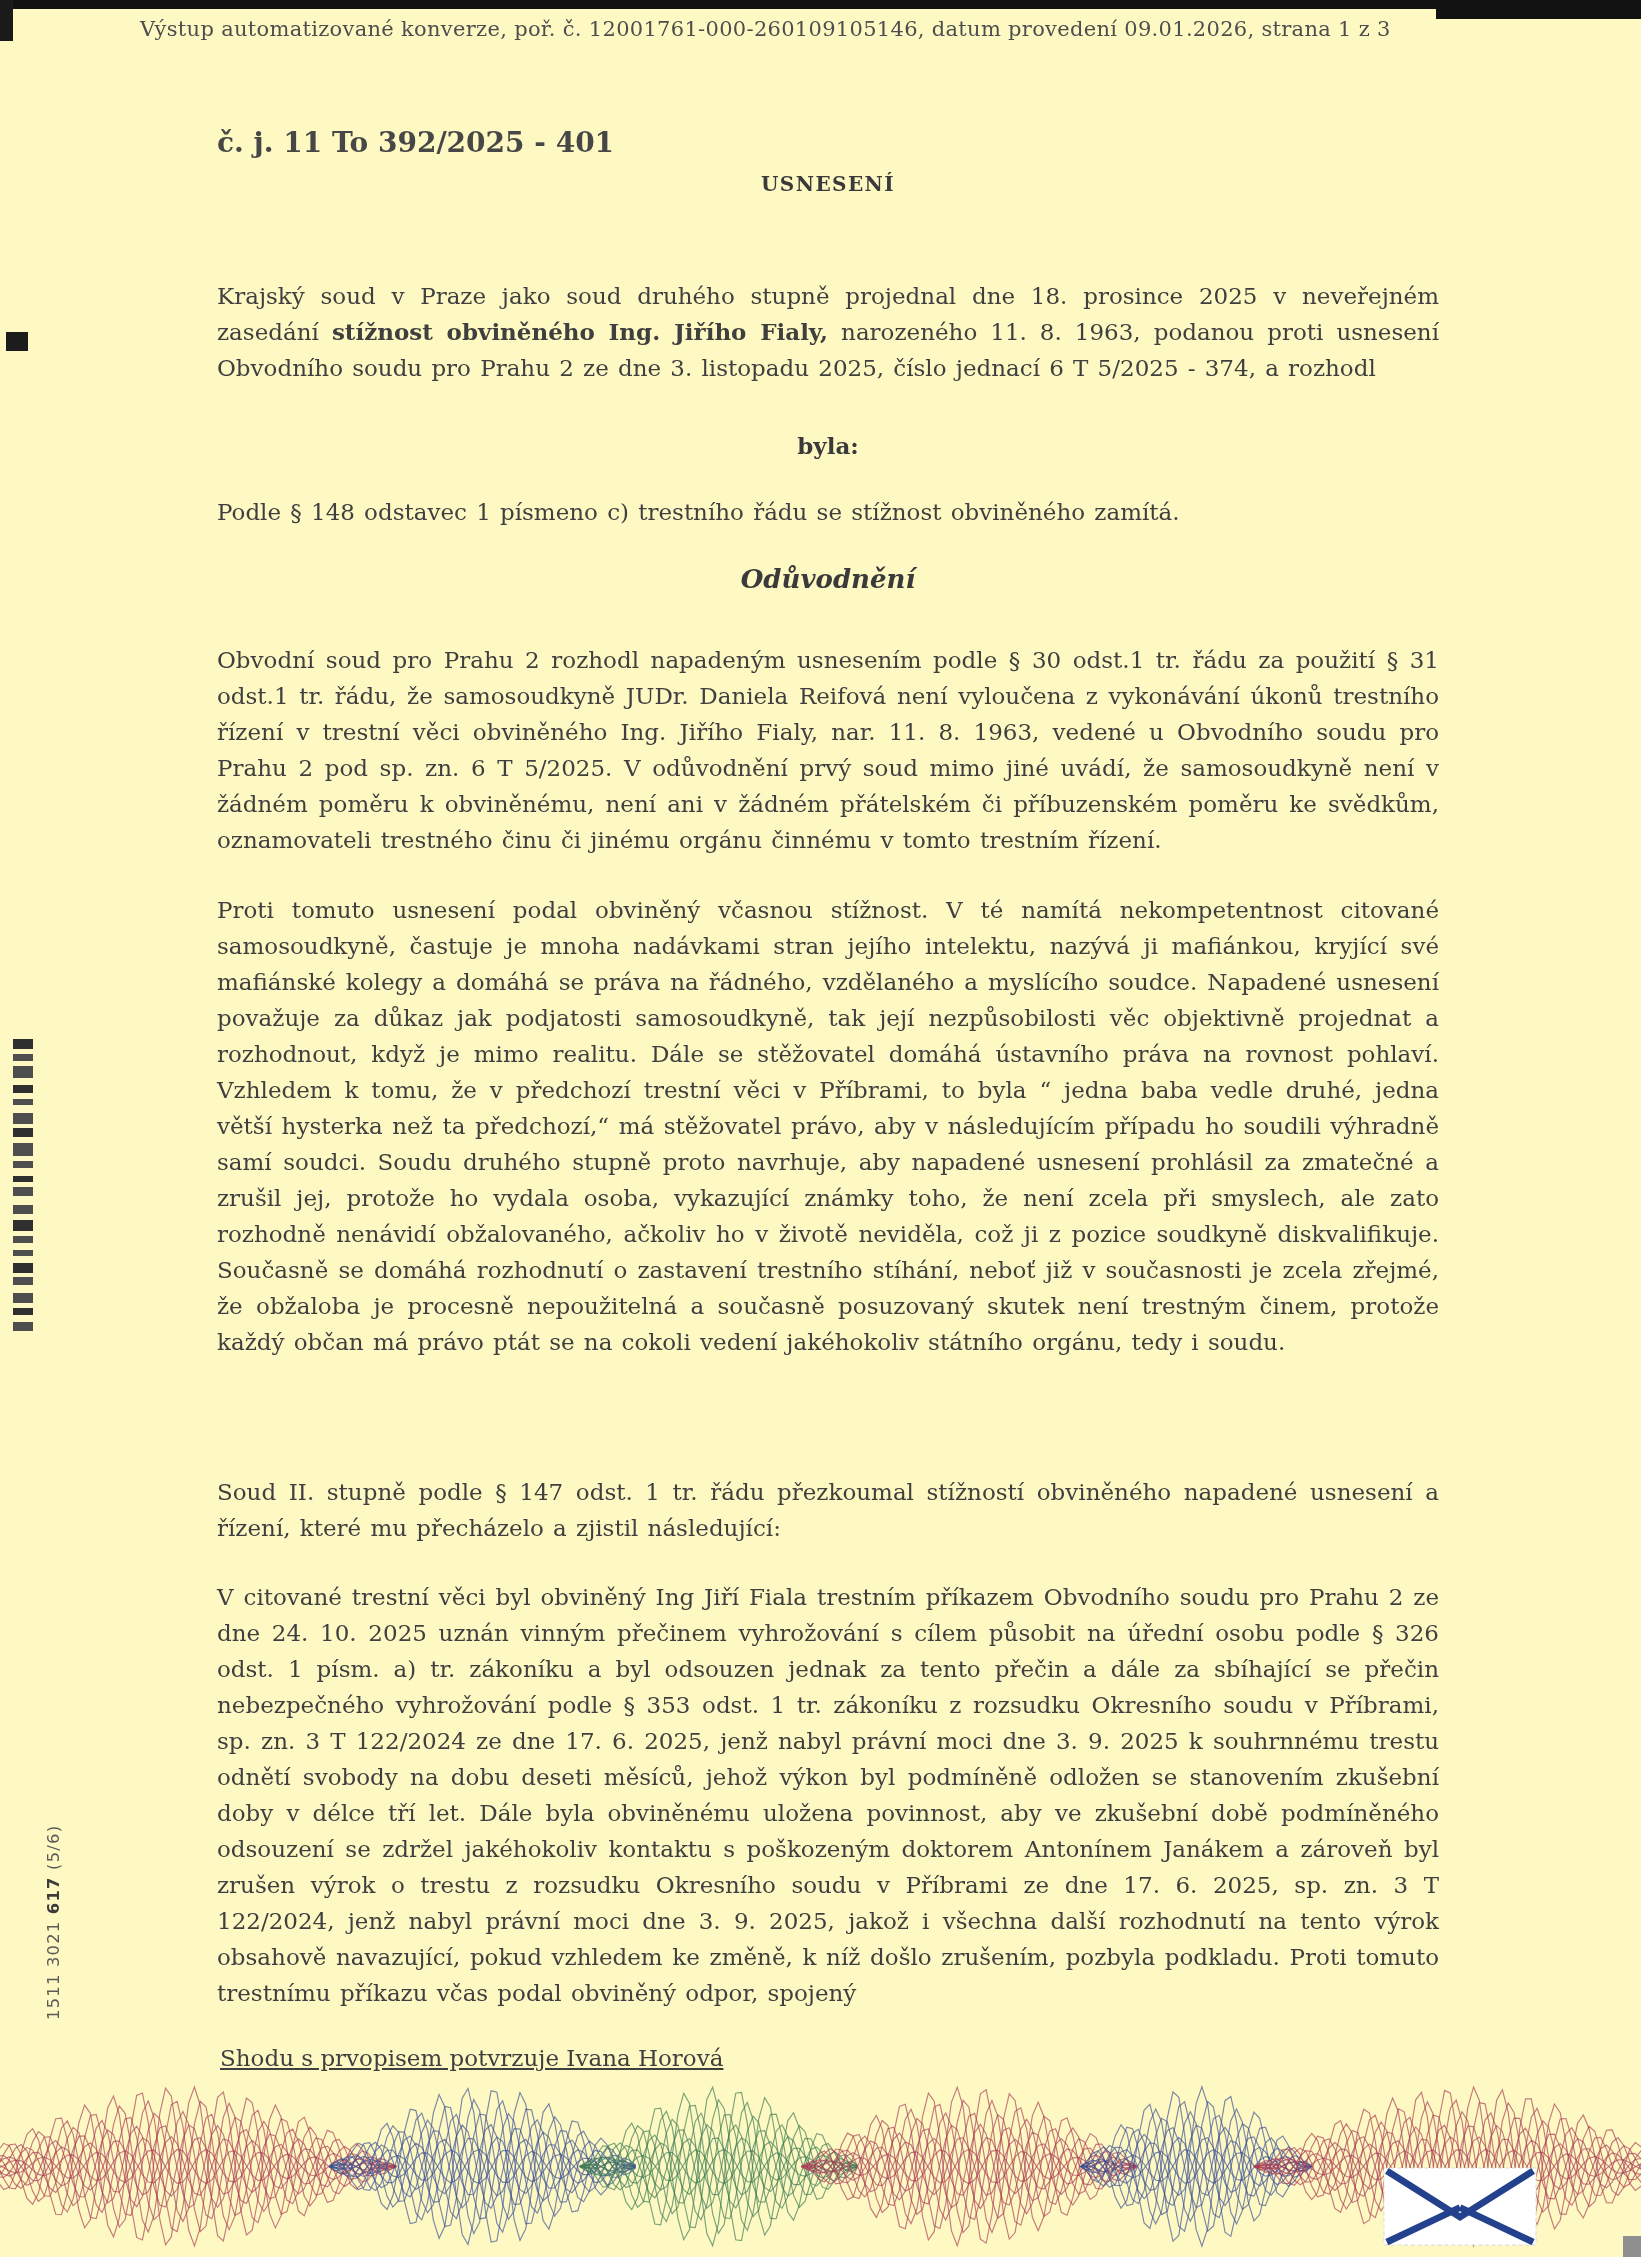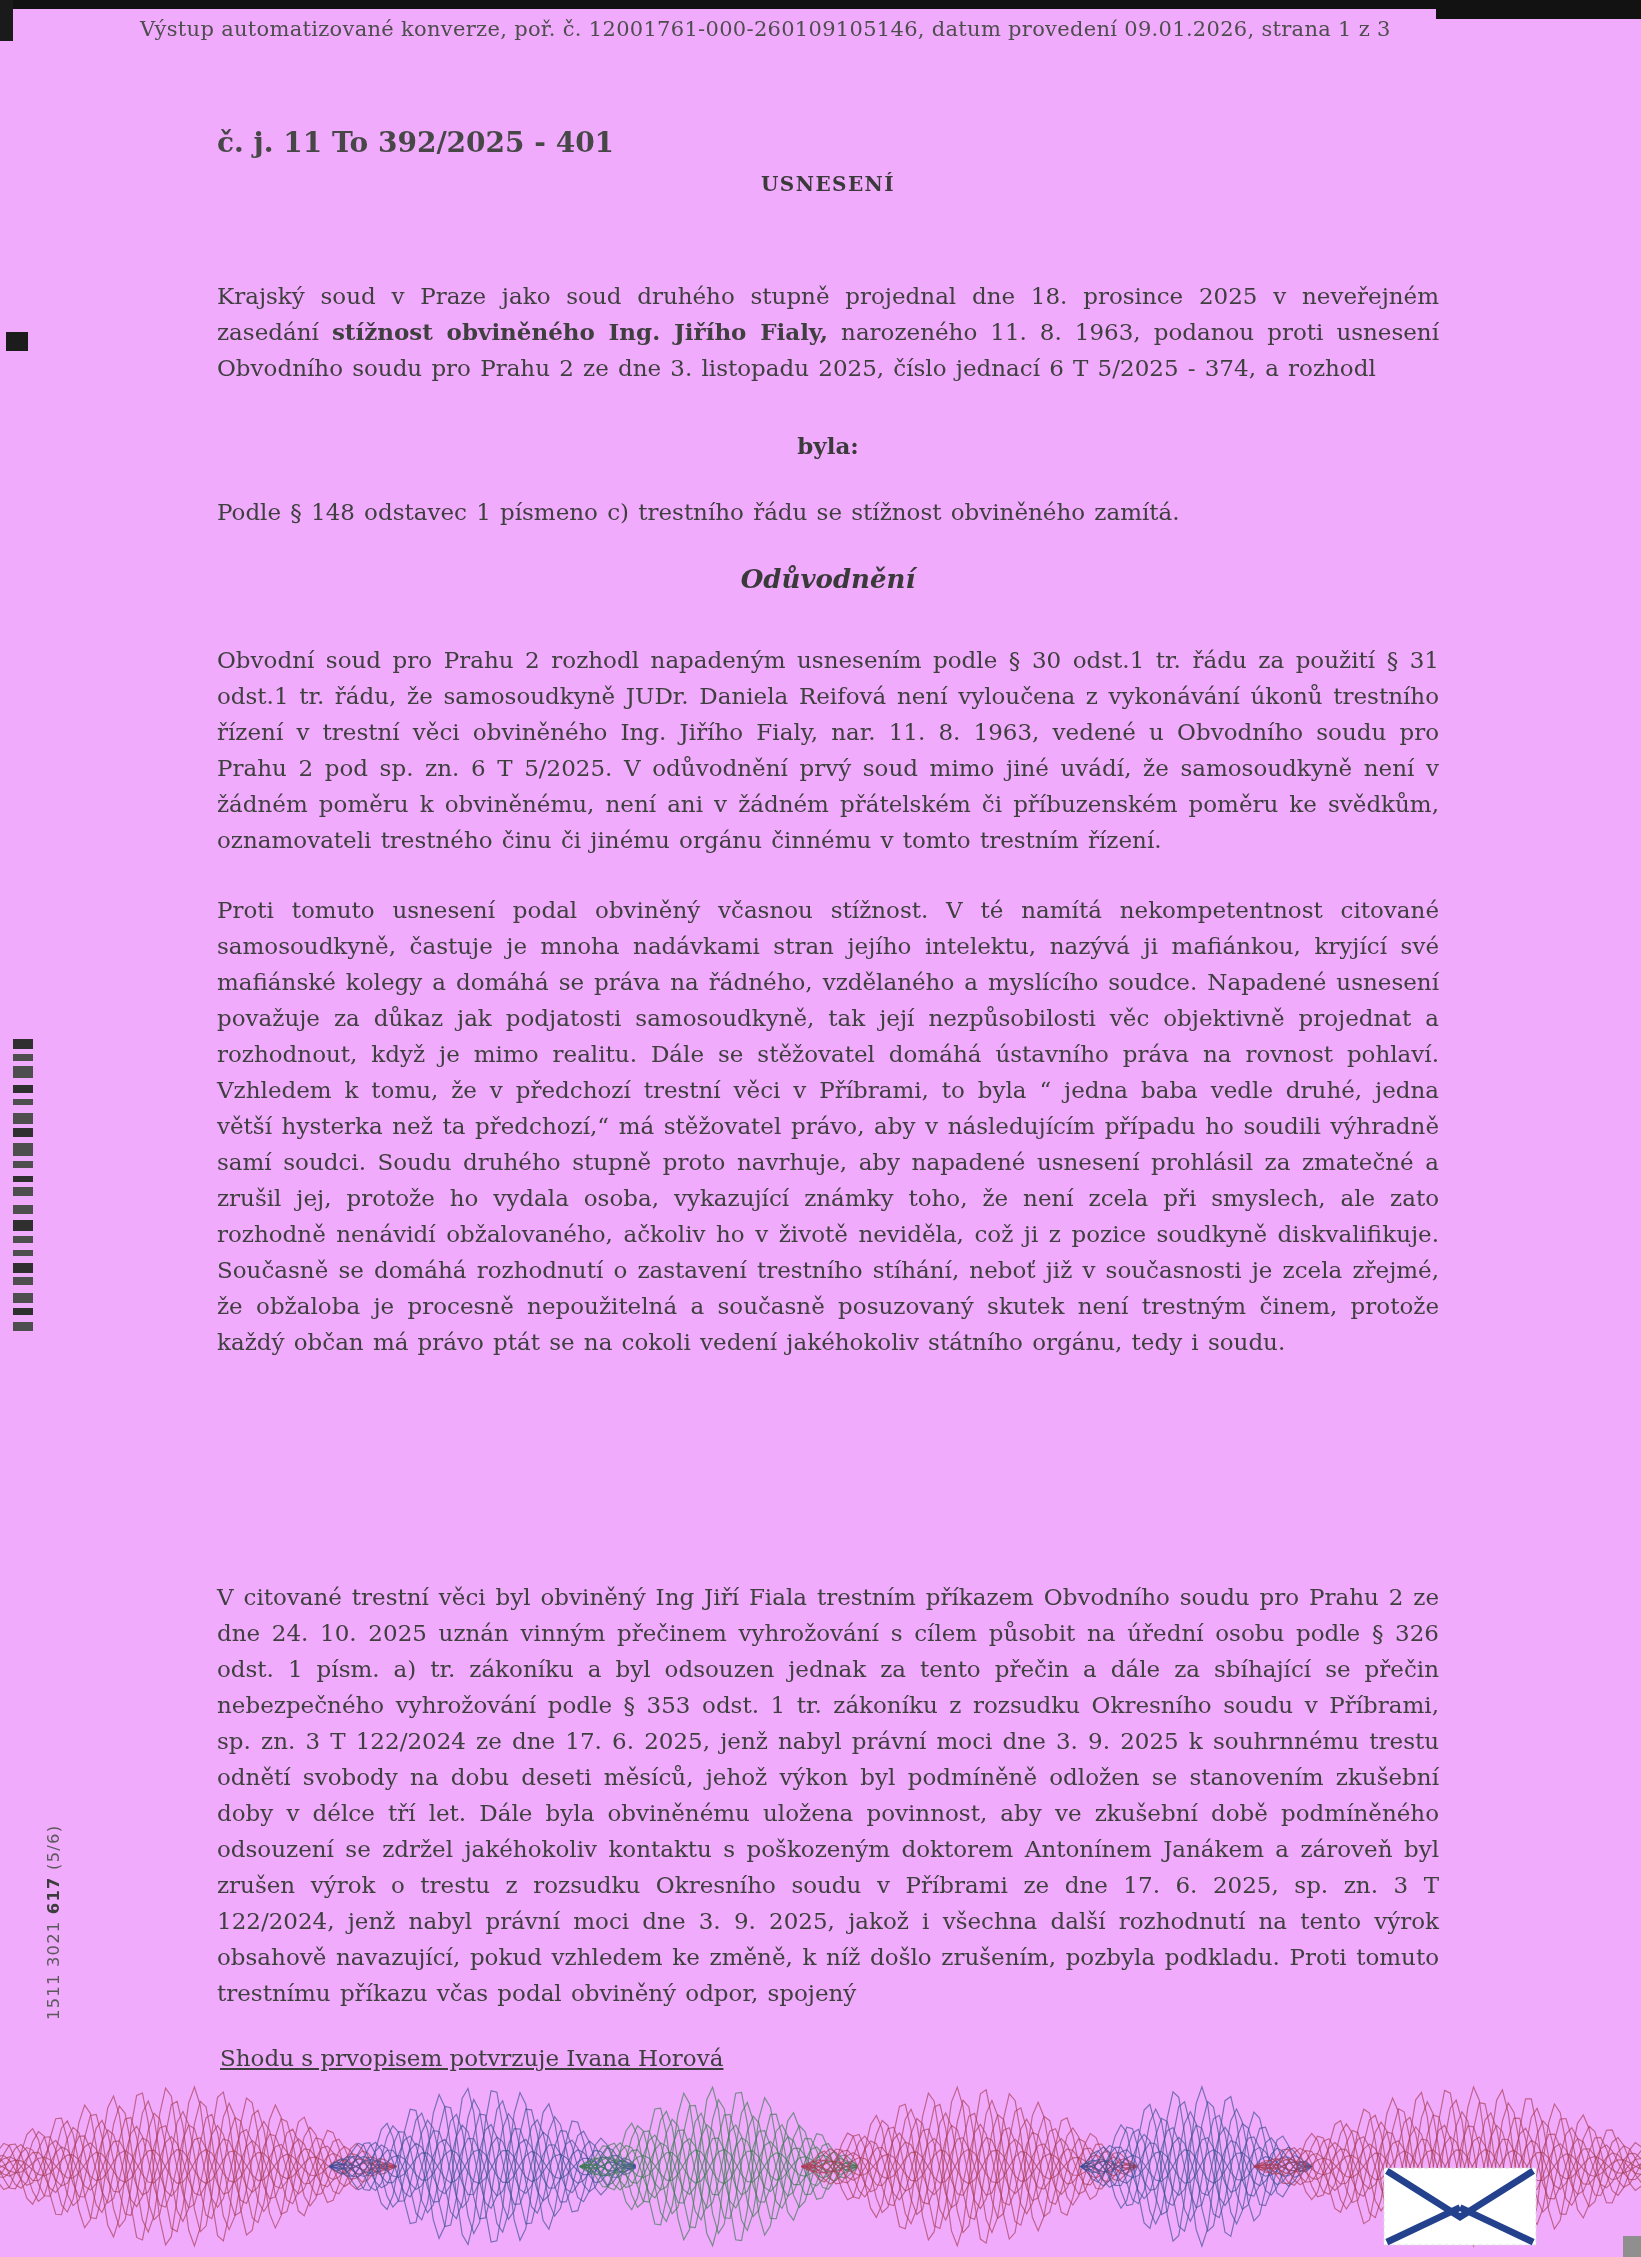--- a/index.html
+++ b/index.html
@@ -1,19 +1,19 @@
 <!DOCTYPE html>
 <html><head>
 <meta charset="utf-8">
 <style>
   html,body{margin:0;padding:0;background:#e8e8e8;}
   .page{
     position:relative;
     width:1641px;height:2257px;
-    background:#f0abfc;
+    background:#fef9c3;
     overflow:hidden;
     font-family:"DejaVu Serif","Liberation Serif",serif;
     color:#3f3f3f;
   }
   
   .edge-top{position:absolute;top:0;left:0;width:1641px;height:8.7px;background:#121212;}
   .edge-top-right{position:absolute;top:0;right:0;width:205px;height:19.3px;background:#121212;}
   .edge-top-left{position:absolute;top:0;left:0;width:12.6px;height:41px;background:#1a1a1a;}
   .corner-br{position:absolute;right:0;bottom:0;width:18.3px;height:21px;background:#8f8f8f;}
 
@@ -92,20 +92,21 @@
   <div class="center-label takto">byla:</div>
 
   <p class="para p-verdict">Podle § 148 odstavec 1 písmeno c) trestního řádu se stížnost obviněného zamítá.</p>
 
   <h2 class="section-heading">Odůvodnění</h2>
 
   <p class="para p-first-court">Obvodní soud pro Prahu 2 rozhodl napadeným usnesením podle § 30 odst.1 tr. řádu za použití § 31 odst.1 tr. řádu, že samosoudkyně JUDr. Daniela Reifová není vyloučena z vykonávání úkonů trestního řízení v trestní věci obviněného Ing. Jiřího Fialy, nar. 11. 8. 1963, vedené u Obvodního soudu pro Prahu 2 pod sp. zn. 6 T 5/2025. V odůvodnění prvý soud mimo jiné uvádí, že samosoudkyně není v žádném poměru k obviněnému, není ani v žádném přátelském či příbuzenském poměru ke svědkům, oznamovateli trestného činu či jinému orgánu činnému v tomto trestním řízení.</p>
 
   <p class="para p-complaint">Proti tomuto usnesení podal obviněný včasnou stížnost. V té namítá nekompetentnost citované samosoudkyně, častuje je mnoha nadávkami stran jejího intelektu, nazývá ji mafiánkou, kryjící své mafiánské kolegy a domáhá se práva na řádného, vzdělaného a myslícího soudce. Napadené usnesení považuje za důkaz jak podjatosti samosoudkyně, tak její nezpůsobilosti věc objektivně projednat a rozhodnout, když je mimo realitu. Dále se stěžovatel domáhá ústavního práva na rovnost pohlaví. Vzhledem k tomu, že v předchozí trestní věci v Příbrami, to byla “ jedna baba vedle druhé, jedna větší hysterka než ta předchozí,“ má stěžovatel právo, aby v následujícím případu ho soudili výhradně samí soudci. Soudu druhého stupně proto navrhuje, aby napadené usnesení prohlásil za zmatečné a zrušil jej, protože ho vydala osoba, vykazující známky toho, že není zcela při smyslech, ale zato rozhodně nenávidí obžalovaného, ačkoliv ho v životě neviděla, což ji z pozice soudkyně diskvalifikuje. Současně se domáhá rozhodnutí o zastavení trestního stíhání, neboť již v současnosti je zcela zřejmé, že obžaloba je procesně nepoužitelná a současně posuzovaný skutek není trestným činem, protože každý občan má právo ptát se na cokoli vedení jakéhokoliv státního orgánu, tedy i soudu.</p>
 
+  <p class="para p-review">Soud II. stupně podle § 147 odst. 1 tr. řádu přezkoumal stížností obviněného napadené usnesení a řízení, které mu přecházelo a zjistil následující:</p>
 
   <p class="para p-facts">V citované trestní věci byl obviněný Ing Jiří Fiala trestním příkazem Obvodního soudu pro Prahu 2 ze dne 24. 10. 2025 uznán vinným přečinem vyhrožování s cílem působit na úřední osobu podle § 326 odst. 1 písm. a) tr. zákoníku a byl odsouzen jednak za tento přečin a dále za sbíhající se přečin nebezpečného vyhrožování podle § 353 odst. 1 tr. zákoníku z rozsudku Okresního soudu v Příbrami, sp. zn. 3 T 122/2024 ze dne 17. 6. 2025, jenž nabyl právní moci dne 3. 9. 2025 k souhrnnému trestu odnětí svobody na dobu deseti měsíců, jehož výkon byl podmíněně odložen se stanovením zkušební doby v délce tří let. Dále byla obviněnému uložena povinnost, aby ve zkušební době podmíněného odsouzení se zdržel jakéhokoliv kontaktu s poškozeným doktorem Antonínem Janákem a zároveň byl zrušen výrok o trestu z rozsudku Okresního soudu v Příbrami ze dne 17. 6. 2025, sp. zn. 3 T 122/2024, jenž nabyl právní moci dne 3. 9. 2025, jakož i všechna další rozhodnutí na tento výrok obsahově navazující, pokud vzhledem ke změně, k níž došlo zrušením, pozbyla podkladu. Proti tomuto trestnímu příkazu včas podal obviněný odpor, spojený</p>
 
   <p class="certification">Shodu s prvopisem potvrzuje Ivana Horová</p>
 
   <div class="reg-mark"></div>
 
   <div class="barcode" id="barcode">
       <div class="bc-block dark" style="height: 9.7px; margin-bottom: 5.8px;"></div>
       <div class="bc-block" style="height: 6.8px; margin-bottom: 4.8px;"></div>

